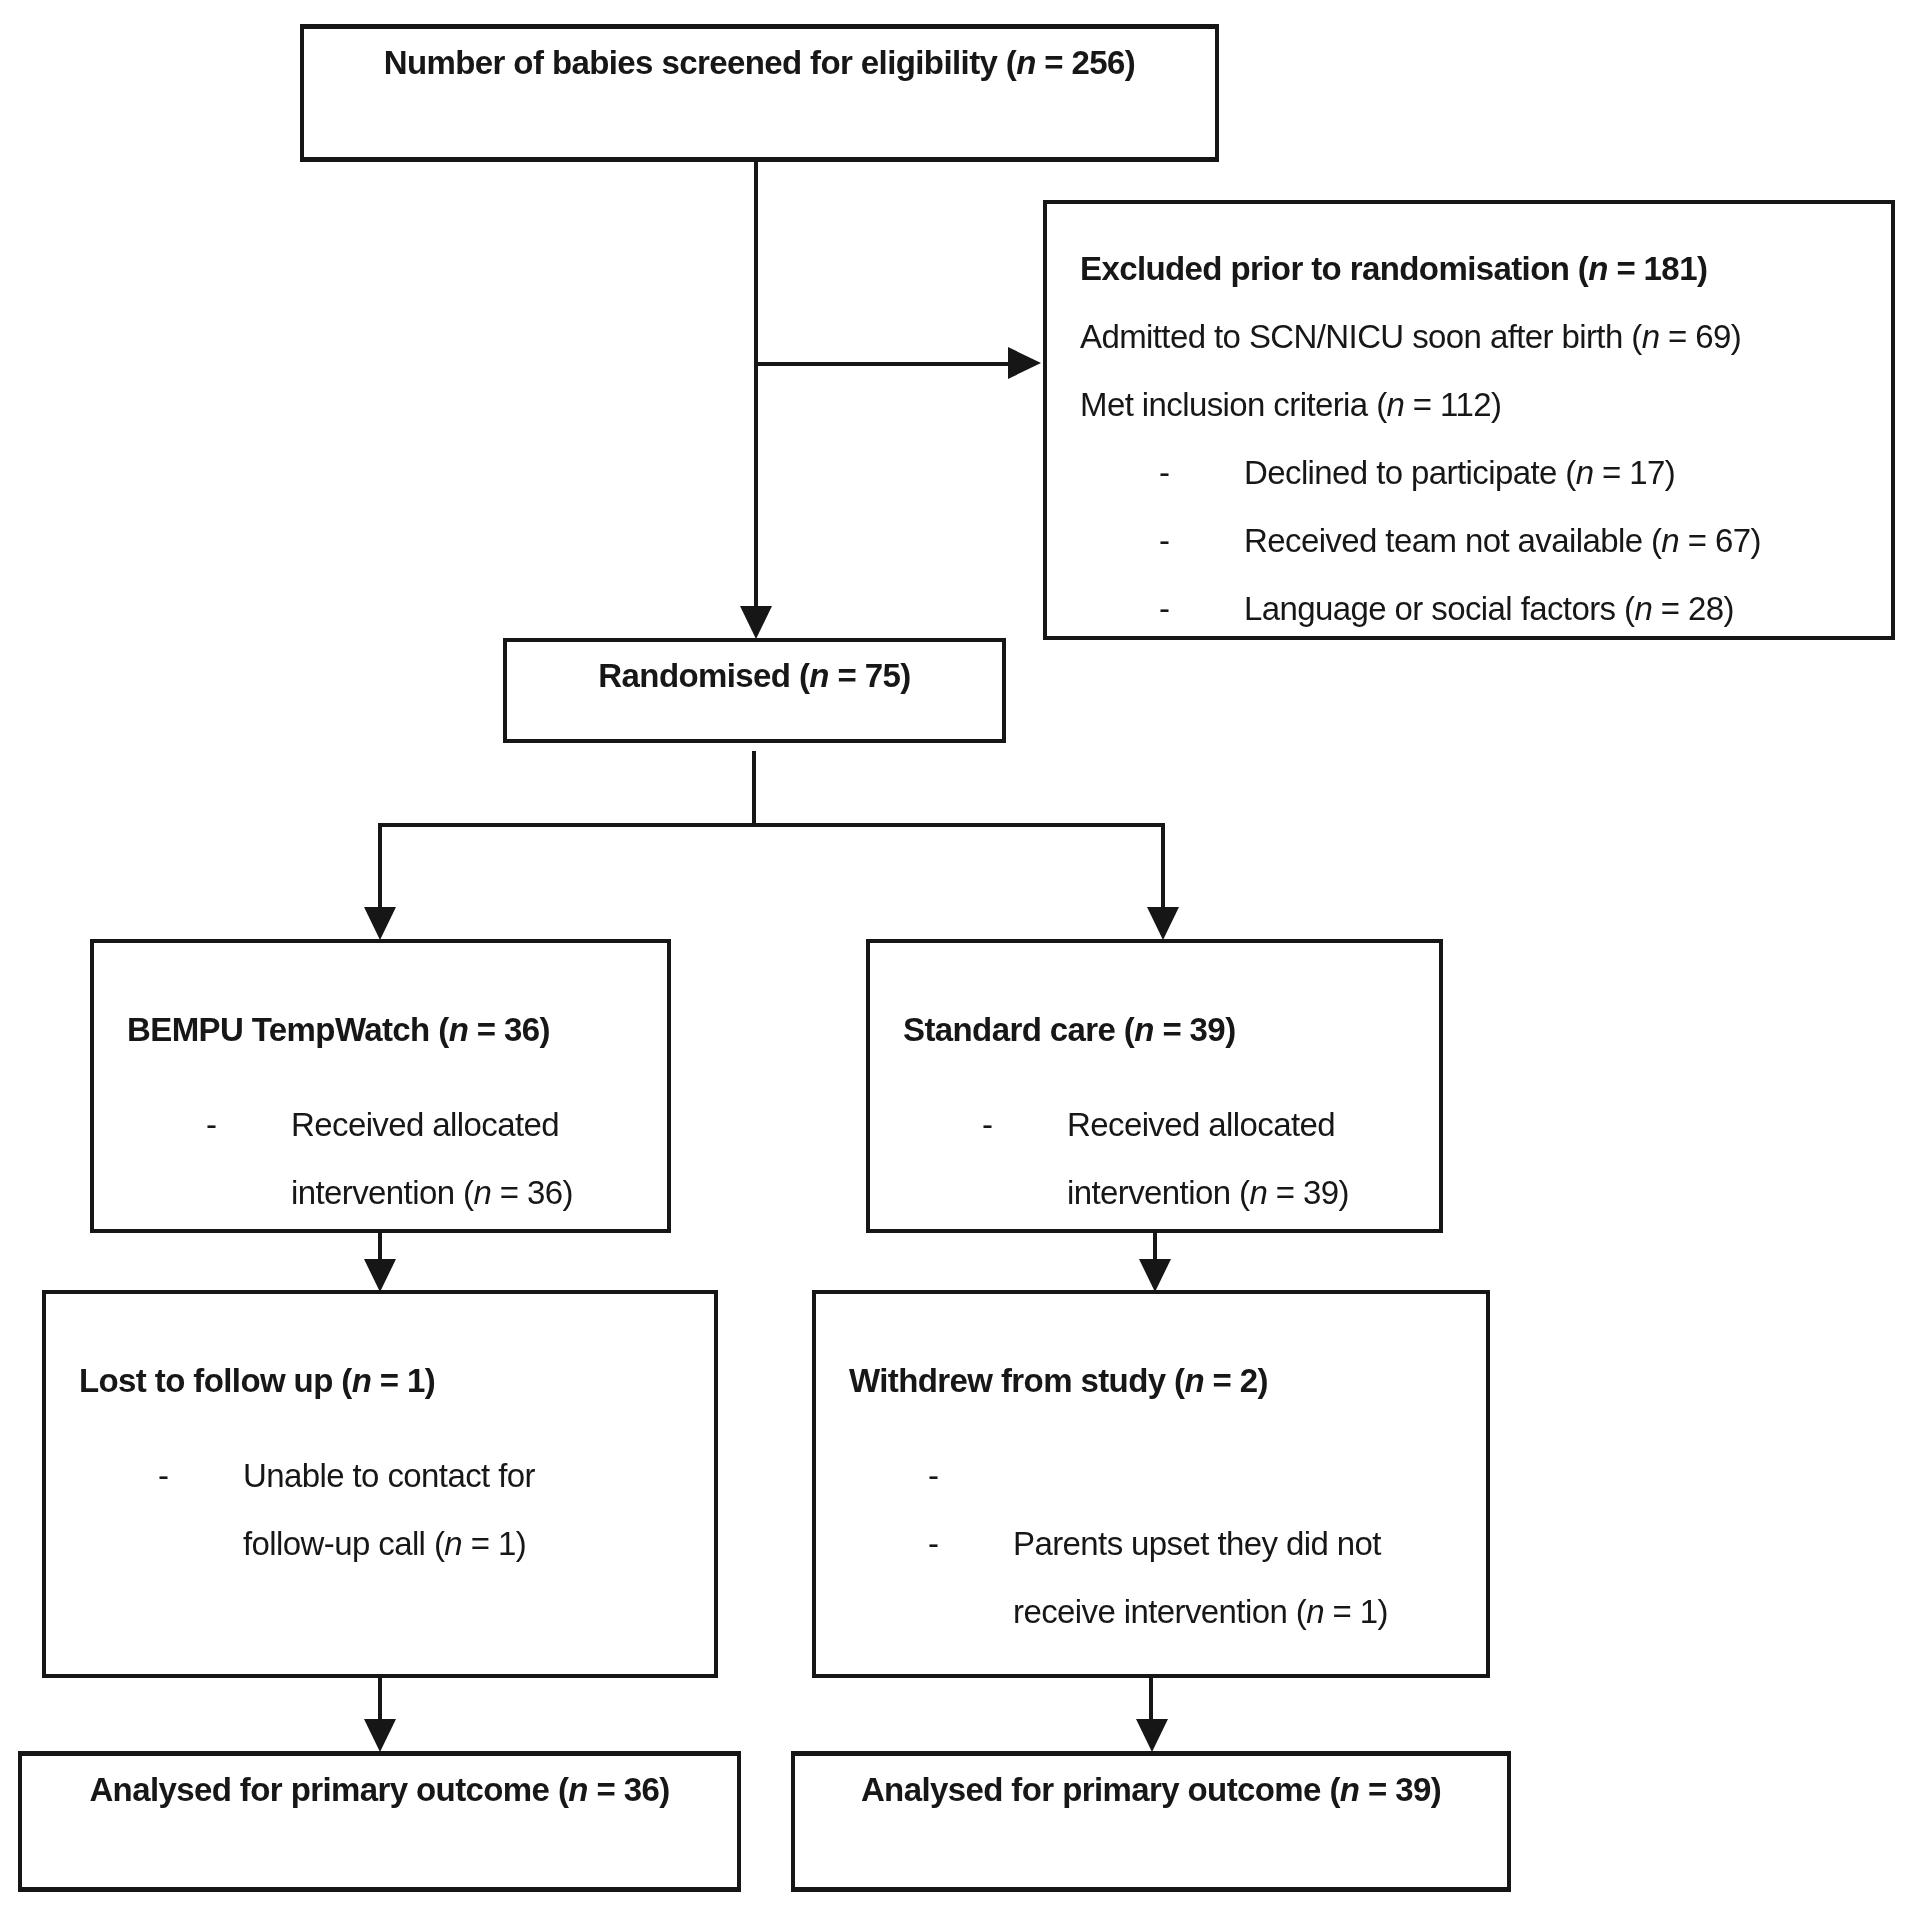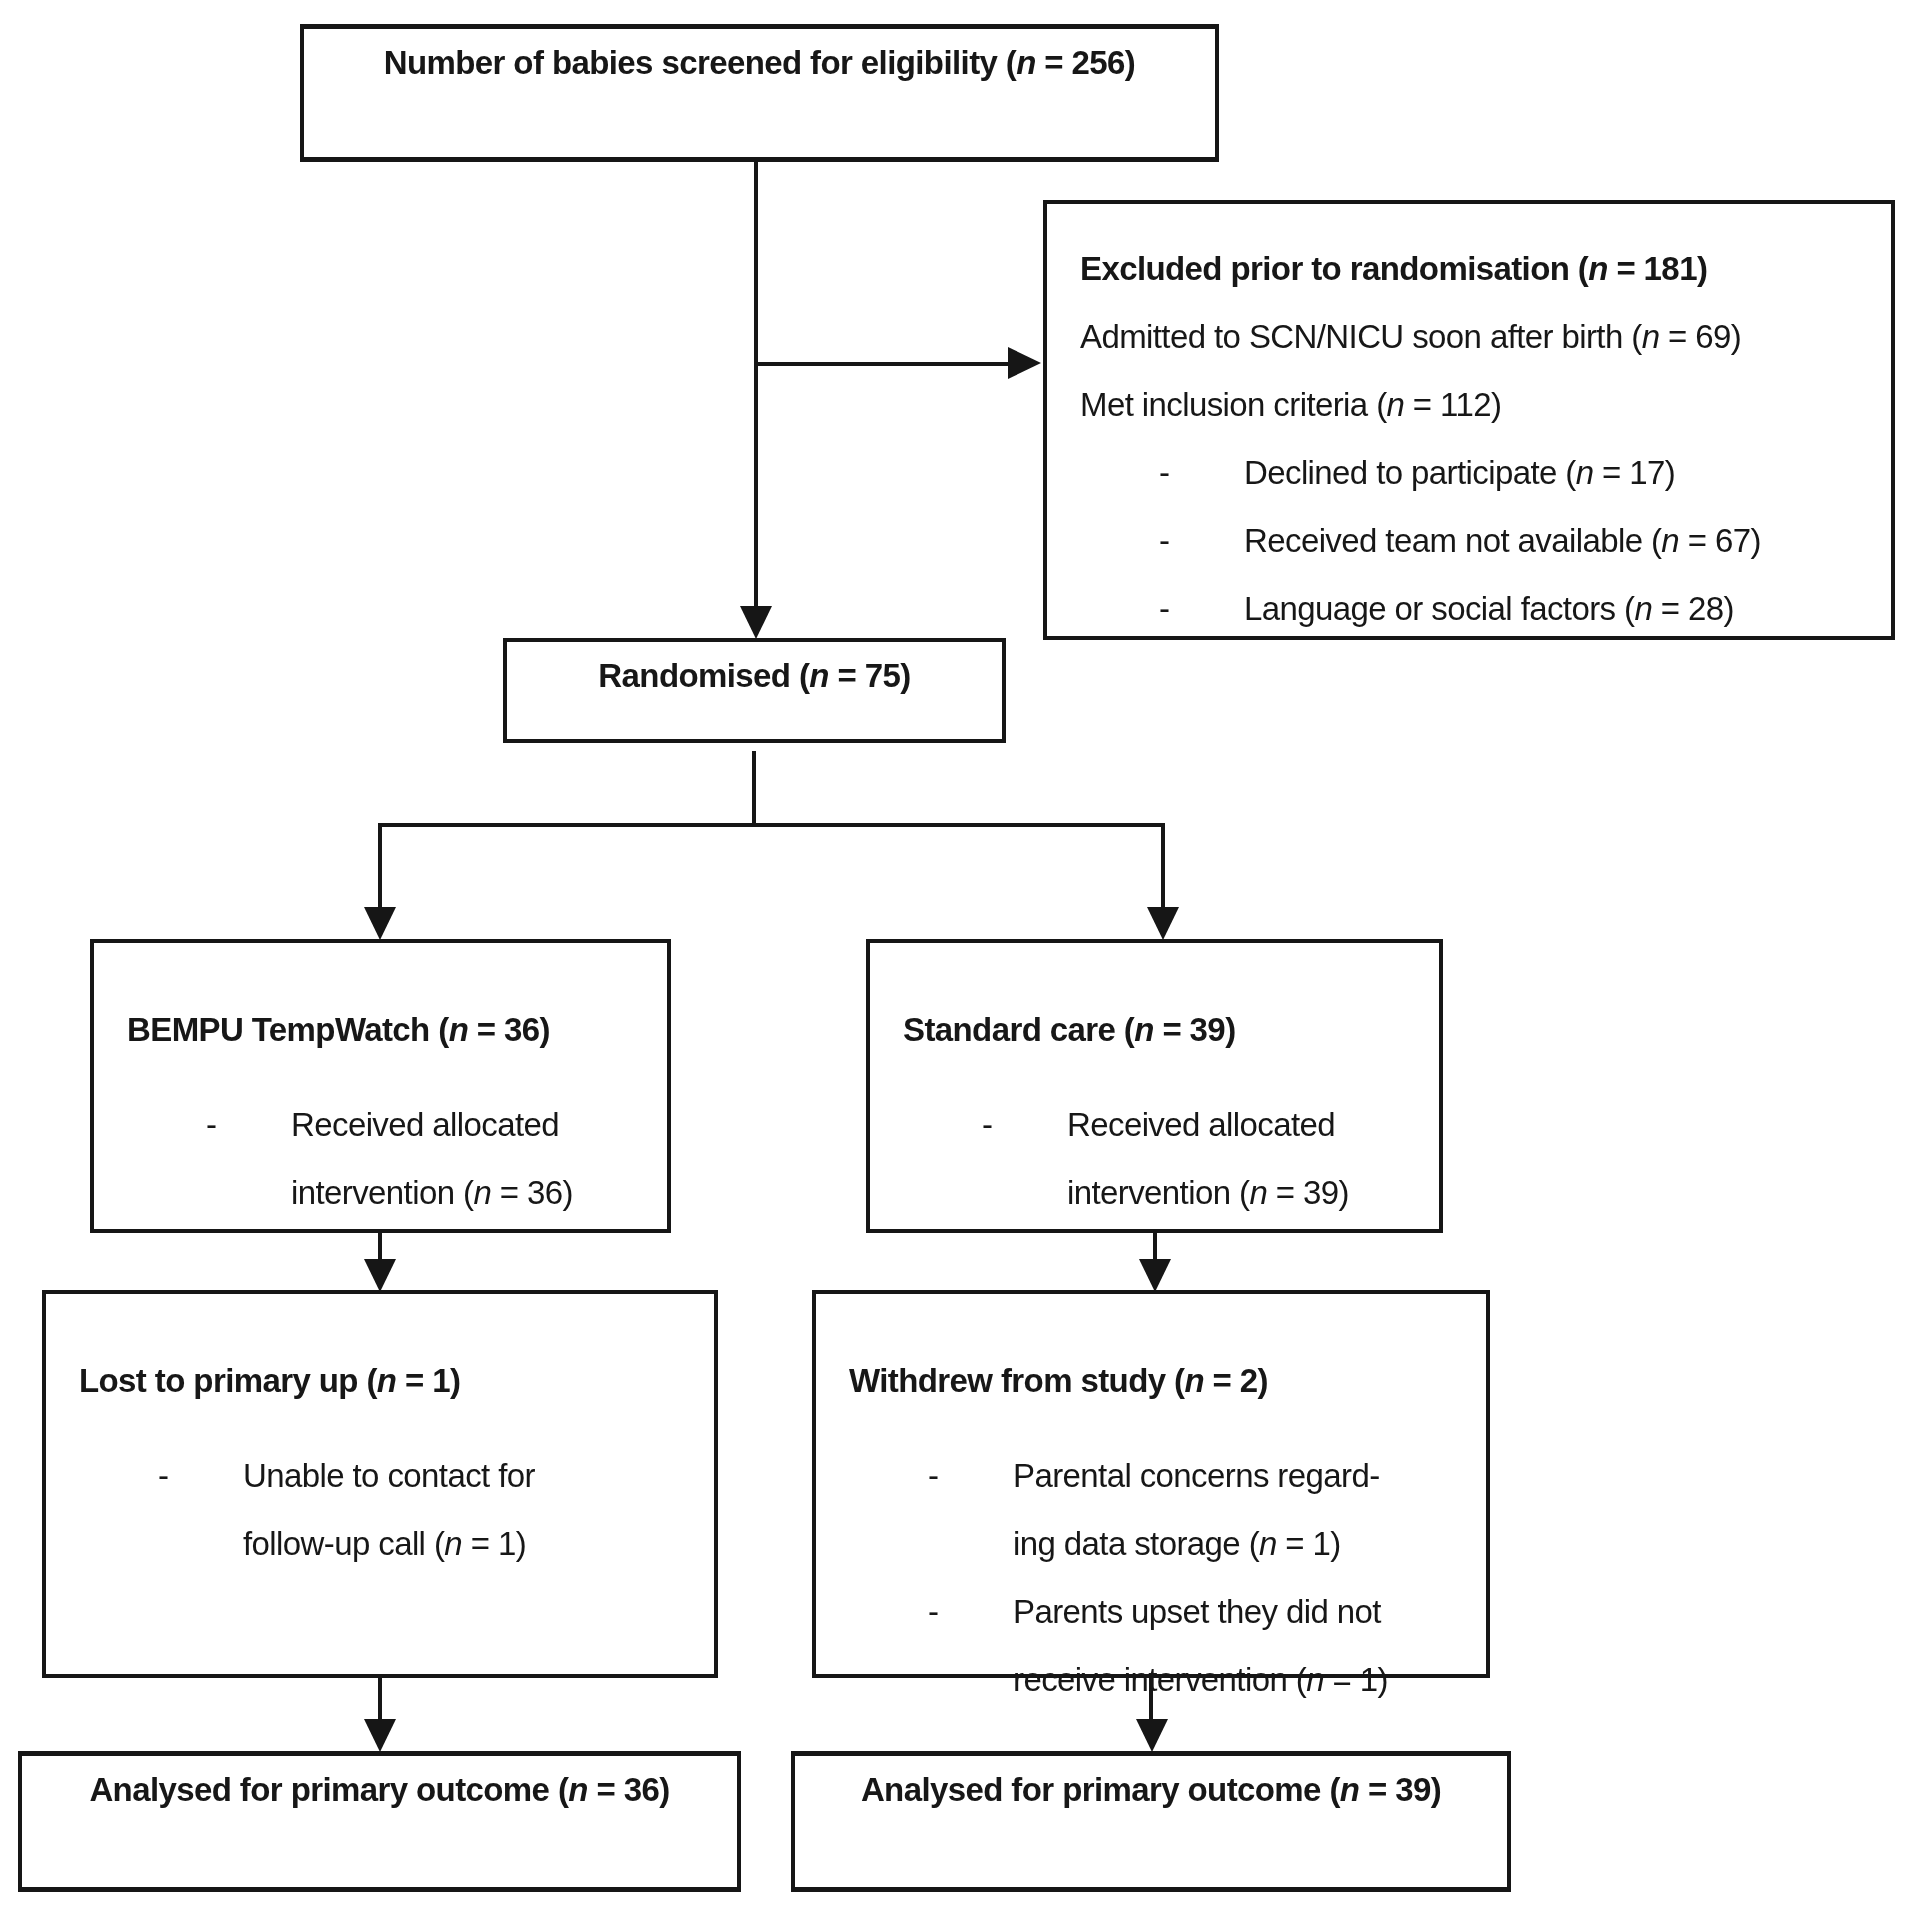--- a/index.html
+++ b/index.html
@@ -123,38 +123,34 @@
     <div class="bullet-row">
       <span class="b-dash">-</span>
       <div class="b-text">
         <div class="b-line"><span>Received allocated</span></div>
         <div class="b-line"><span>intervention (</span><i class="nv">n</i><span> = 39)</span></div>
       </div>
     </div>
   </div>
 
   <div class="box pad-box2" style="left:42px; top:1290px; width:676px; height:388px;">
-    <div class="h-line"><span>Lost to primary up (</span><i class="nv">n</i><span> = 1)</span></div>
+    <div class="h-line"><span>Lost to follow up (</span><i class="nv">n</i><span> = 1)</span></div>
     <div class="bullet-row">
       <span class="b-dash">-</span>
       <div class="b-text">
         <div class="b-line"><span>Unable to contact for</span></div>
         <div class="b-line"><span>follow-up call (</span><i class="nv">n</i><span> = 1)</span></div>
       </div>
     </div>
   </div>
 
   <div class="box pad-box2" style="left:812px; top:1290px; width:678px; height:388px;">
     <div class="h-line"><span>Withdrew from study (</span><i class="nv">n</i><span> = 2)</span></div>
     <div class="bullet-row">
       <span class="b-dash">-</span>
-      <div class="b-text">
-        <div class="b-line"><span>Parental concerns regard-</span></div>
-        <div class="b-line"><span>ing data storage (</span><i class="nv">n</i><span> = 1)</span></div>
-      </div>
     </div>
     <div class="bullet-row tight">
       <span class="b-dash">-</span>
       <div class="b-text">
         <div class="b-line"><span>Parents upset they did not</span></div>
         <div class="b-line"><span>receive intervention (</span><i class="nv">n</i><span> = 1)</span></div>
       </div>
     </div>
   </div>
 

